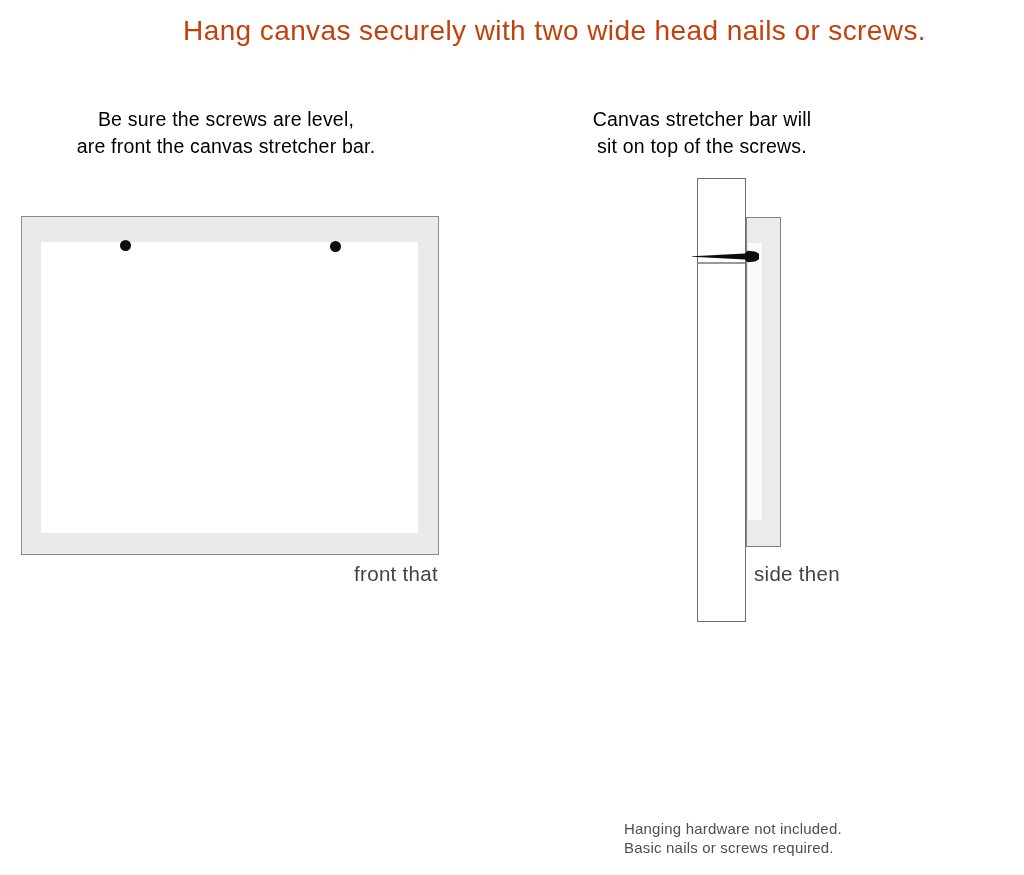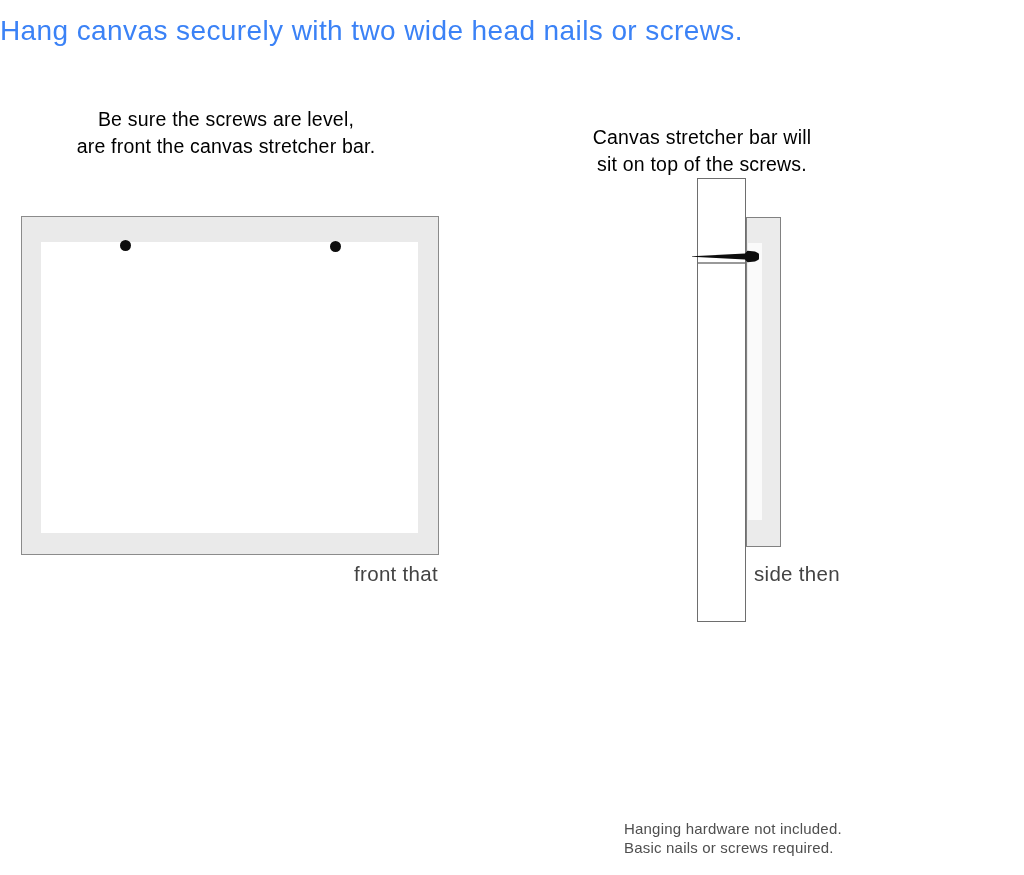--- a/index.html
+++ b/index.html
@@ -15,44 +15,44 @@
     background: #ffffff;
     overflow: hidden;
     color: #414141;
   }
   
   .title {
     position: absolute;
     top: 15px;
     left: 0;
     width: 926px;
-    text-align: left;
+    text-align: right;
     font-size: 28px;
     font-weight: 300;
     letter-spacing: 0.4px;
-    color: #3b82f6;
+    color: #c2410c;
     margin: 0;
   }
   
   .instruction {
     position: absolute;
     font-size: 19.5px;
     font-weight: 300;
     line-height: 26.5px;
     text-align: center;
     color: #000000;
     letter-spacing: 0.2px;
   }
   .instruction-left {
     top: 106px;
     left: 26px;
     width: 400px;
   }
   .instruction-right {
-    top: 124px;
+    top: 106px;
     left: 551px;
     width: 302px;
   }
   
   .front-canvas {
     position: absolute;
     left: 21px;
     top: 216px;
     width: 418px;
     height: 339px;

